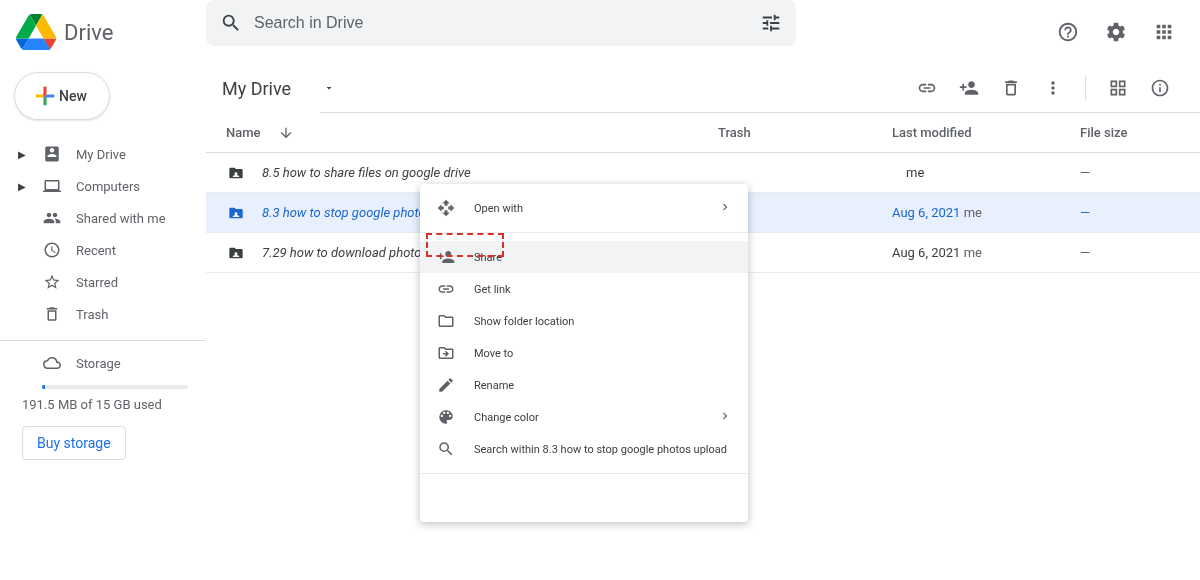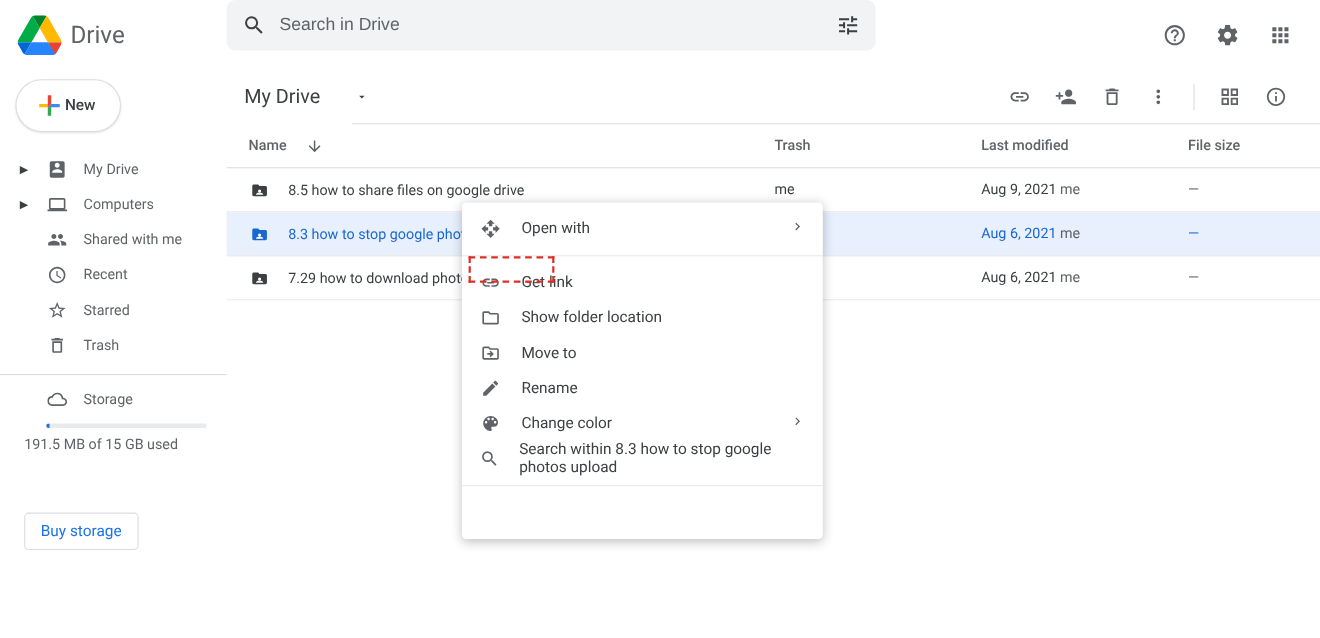--- a/index.html
+++ b/index.html
@@ -17,47 +17,47 @@
 .sidebar { position: absolute; left: 0; top: 64px; width: 206px; height: calc(580px - 64px); padding: 8px 0 0 12px; }
 .new-btn { display: inline-flex; align-items: center; gap: 0; height: 48px; padding: 0 22px 0 16px; border: 1px solid #dadce0; border-radius: 24px; box-shadow: 0 1px 2px rgba(60,64,67,.15); font-size: 14px; font-weight: 500; color: #3c4043; cursor: pointer; background: #fff; margin-bottom: 18px; margin-left: 2px; }
 .nav-item { display: flex; align-items: center; height: 32px; padding: 0 12px 0 6px; border-radius: 0 16px 16px 0; cursor: pointer; color: #5f6368; gap: 14px; font-size: 13px; }
 .nav-item .caret { width: 10px; font-size: 10px; color: #3c4043; }
 .nav-item .icon { width: 20px; display: flex; justify-content: center; }
 .nav-item.caret-indent { padding-left: 30px; }
 .divider { height: 1px; background: #dadce0; margin: 10px 0 6px -12px; }
 .storage-bar { height: 4px; background: #e8eaed; border-radius: 2px; margin: 6px 18px 8px 30px; overflow: hidden; }
 .storage-bar > div { height: 100%; background: #1a73e8; width: 2%; }
 .storage-text { font-size: 13px; color: #5f6368; margin-left: 10px; margin-bottom: 14px; }
-.buy-btn { display: inline-block; border: 1px solid #dadce0; border-radius: 4px; padding: 8px 14px; color: #1a73e8; font-size: 14px; margin-left: 10px; cursor: pointer; margin-top: 40px; }
+.buy-btn { display: inline-block; border: 1px solid #dadce0; border-radius: 4px; padding: 8px 14px; color: #1a73e8; font-size: 14px; margin-left: 10px; cursor: pointer; }
 
 .main { position: absolute; left: 206px; top: 64px; right: 0; bottom: 0; }
 .location-bar { display: flex; align-items: center; height: 48px; padding: 0 20px 0 10px; }
 .location-title { font-size: 18px; color: #3c4043; display: flex; align-items: center; gap: 32px; cursor: pointer; padding: 4px 6px; border-radius: 4px; }
 .toolbar-right { margin-left: auto; display: flex; align-items: center; gap: 2px; color: #5f6368; }
 .toolbar-right .sep { width: 1px; height: 24px; background: #dadce0; margin: 0 10px; }
 .tool-icon { width: 40px; height: 40px; display: flex; align-items: center; justify-content: center; cursor: pointer; border-radius: 50%; }
 .tool-icon svg { width: 20px; height: 20px; }
 .loc-hr { height: 1px; background: #dadce0; margin-left: 114px; }
 
 .table-head { display: flex; align-items: center; height: 40px; border-bottom: 1px solid #dadce0; padding: 0 20px 0 20px; color: #5f6368; font-size: 13px; font-weight: 500; }
 .col-name { flex: 1; display: flex; align-items: center; gap: 17px; padding-left: 0; }
 .col-owner { width: 174px; }
-.col-mod { width: 188px; margin-left: 14px; }
+.col-mod { width: 188px; }
 .col-size { width: 100px; }
 
 .row { display: flex; align-items: center; height: 40px; border-bottom: 1px solid #e8eaed; padding: 0 20px 0 20px; font-size: 13px; color: #3c4043; }
-.row .col-name { display: flex; align-items: flex-end; gap: 16px; }
+.row .col-name { display: flex; align-items: flex-start; gap: 16px; font-style: italic; }
 .row.selected { background: #e8f0fe; color: #1967d2; }
 .row.selected .col-owner, .row.selected .col-size { color: #1967d2; }
 .folder-icon { width: 20px; height: 16px; }
 .dash { color: #5f6368; }
 
 .context-menu { position: absolute; left: 420px; top: 184px; width: 328px; background: #fff; border-radius: 4px; box-shadow: 0 2px 10px rgba(0,0,0,.25); padding: 8px 0; z-index: 100; }
 .context-menu hr { border: none; border-top: 1px solid #e8eaed; margin: 8px 0; }
-.menu-item { display: flex; align-items: center; height: 32px; padding: 0 16px; gap: 18px; cursor: pointer; position: relative; font-size: 14px; color: #3c4043; }
+.menu-item { display: flex; align-items: center; height: 32px; padding: 0 16px; gap: 18px; cursor: pointer; position: relative; font-size: 11px; color: #3c4043; }
 .menu-item:hover, .menu-item.hover { background: #f1f3f4; }
 .menu-item .m-icon { width: 20px; color: #5f6368; display: flex; align-items: center; justify-content: center; }
 .menu-item .m-icon svg { width: 18px; height: 18px; }
 .menu-item .right { margin-left: auto; color: #5f6368; }
 .highlight-box { position: absolute; border: 2px dashed #d93025; pointer-events: none; z-index: 200; }
 
 svg { fill: currentColor; }
 </style>
 </head>
 <body>
@@ -238,21 +238,20 @@
       <div class="row">
         <div class="col-name">
           <svg class="folder-icon" viewBox="0 0 24 24" fill="#5f6368">
             <path d="M10 4H4c-1.1 0-2 .9-2 2v12c0 1.1.9 2 2 2h16c1.1 0 2-.9 2-2V8c0-1.1-.9-2-2-2h-8l-2-2z"></path>
             <circle cx="12" cy="13" r="2.2" fill="#fff"></circle>
             <path fill="#fff" d="M7 18c0-2 3-3 5-3s5 1 5 3v0H7z"></path>
           </svg>
           <span>8.5 how to share files on google drive</span>
         </div>
         <div class="col-owner">me</div>
-        <div class="col-mod">Aug 9, 2021 <span style="color:#5f6368">me</span></div>
         <div class="col-size dash">—</div>
       </div>
       <div class="row selected">
         <div class="col-name">
           <svg class="folder-icon" viewBox="0 0 24 24" fill="#5f6368">
             <path d="M10 4H4c-1.1 0-2 .9-2 2v12c0 1.1.9 2 2 2h16c1.1 0 2-.9 2-2V8c0-1.1-.9-2-2-2h-8l-2-2z"></path>
             <circle cx="12" cy="13" r="2.2" fill="#fff"></circle>
             <path fill="#fff" d="M7 18c0-2 3-3 5-3s5 1 5 3v0H7z"></path>
           </svg>
           <span>8.3 how to stop google photos upl</span>
@@ -283,20 +282,28 @@
         <svg viewBox="0 0 24 24">
           <path d="M10 9h4V6h3l-5-5-5 5h3v3zm-1 1H6V7l-5 5 5 5v-3h3v-4zm14 2l-5-5v3h-3v4h3v3l5-5zm-9 3h-4v3H7l5 5 5-5h-3v-3z"></path>
         </svg>
       </span>
       <span>Open with</span>
       <span class="right"><svg width="14" height="14" viewBox="0 0 24 24">
           <path d="M10 6L8.59 7.41 13.17 12l-4.58 4.59L10 18l6-6z"></path>
         </svg></span>
     </div>
   <hr>
+  <div class="menu-item hover">
+      <span class="m-icon">
+        <svg viewBox="0 0 24 24">
+          <path d="M15 12c2.21 0 4-1.79 4-4s-1.79-4-4-4-4 1.79-4 4 1.79 4 4 4zm-9-2V7H4v3H1v2h3v3h2v-3h3v-2H6zm9 4c-2.67 0-8 1.34-8 4v2h16v-2c0-2.66-5.33-4-8-4z"></path>
+        </svg>
+      </span>
+      <span>Share</span>
+    </div>
   <div class="menu-item">
       <span class="m-icon">
         <svg viewBox="0 0 24 24">
           <path d="M3.9 12c0-1.71 1.39-3.1 3.1-3.1h4V7H7c-2.76 0-5 2.24-5 5s2.24 5 5 5h4v-1.9H7c-1.71 0-3.1-1.39-3.1-3.1zM8 13h8v-2H8v2zm9-6h-4v1.9h4c1.71 0 3.1 1.39 3.1 3.1s-1.39 3.1-3.1 3.1h-4V17h4c2.76 0 5-2.24 5-5s-2.24-5-5-5z"></path>
         </svg>
       </span>
       <span>Get link</span>
     </div>
   <div class="menu-item">
       <span class="m-icon">

